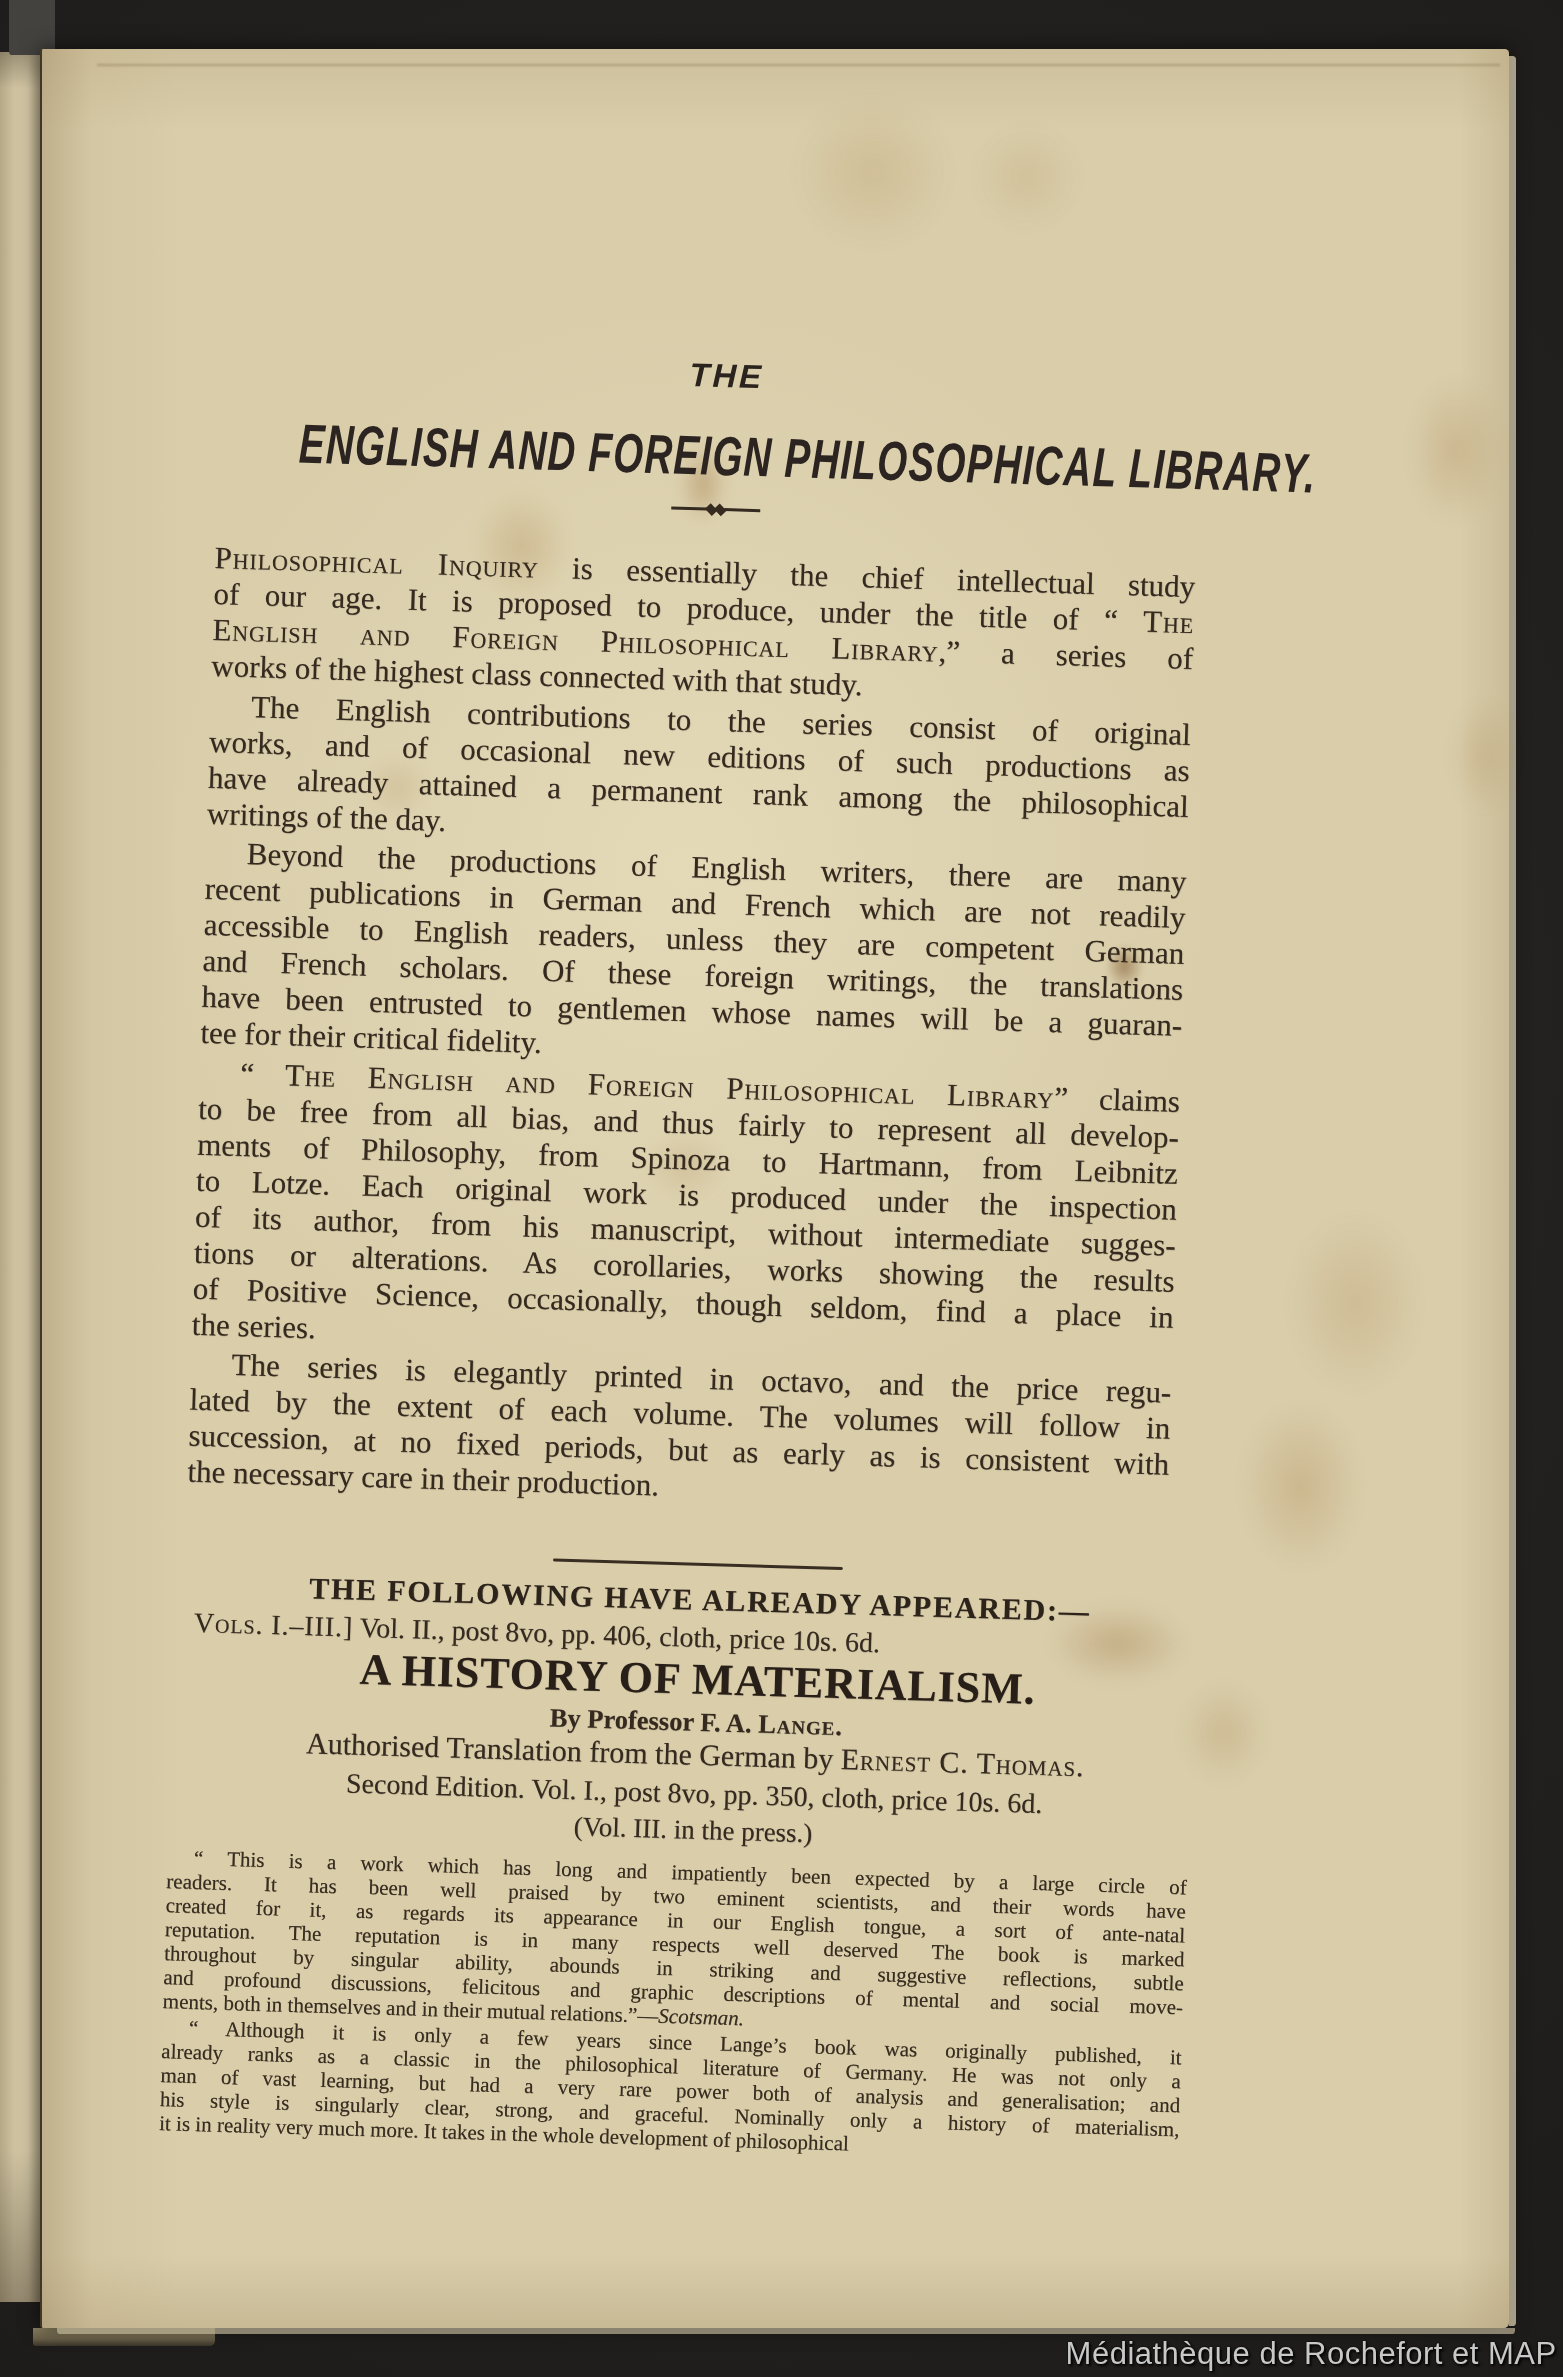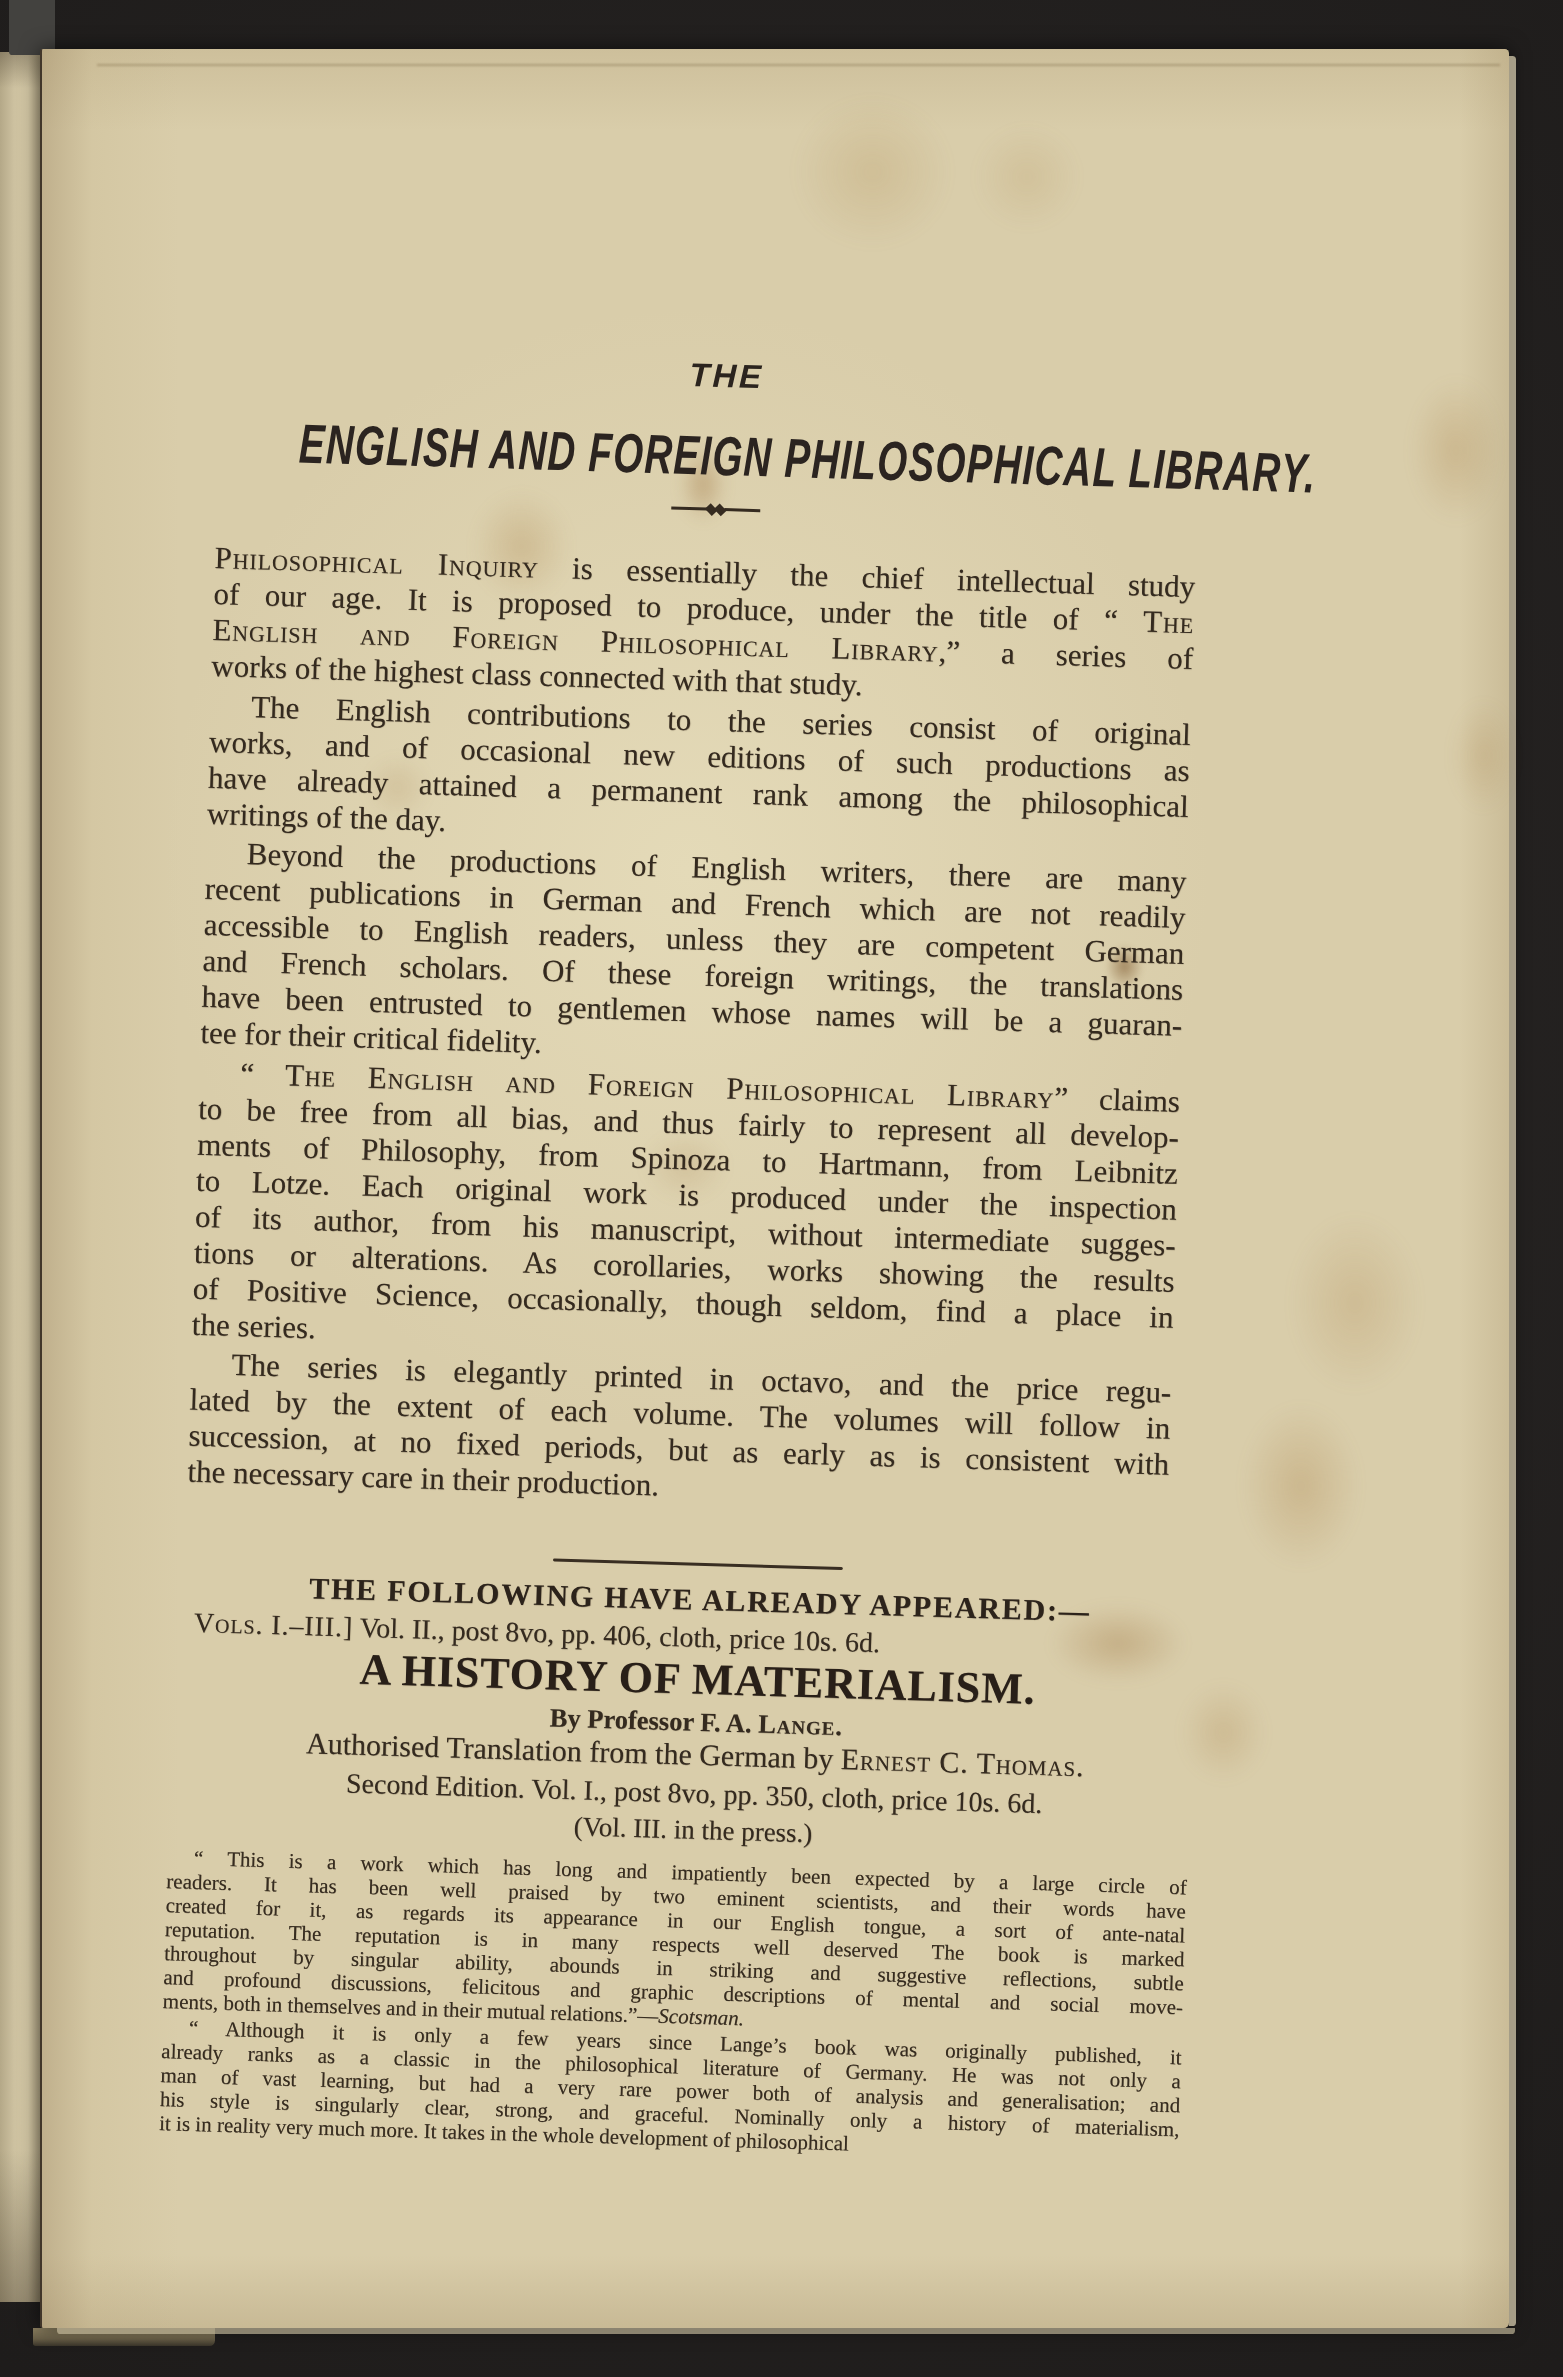--- a/index.html
+++ b/index.html
@@ -181,14 +181,15 @@
           <div class="ql ind">“ Although it is only a few years since Lange’s book was originally published, it</div>
           <div class="ql">already ranks as a classic in the philosophical literature of Germany.  He was not only a</div>
           <div class="ql">man of vast learning, but had a very rare power both of analysis and generalisation; and</div>
           <div class="ql">his style is singularly clear, strong, and graceful.  Nominally only a history of materialism,</div>
           <div class="ql last">it is in reality very much more.  It takes in the whole development of philosophical</div>
         </div>
       </div>
     </div>
   </div>
 
+  <div class="watermark">Médiathèque de Rochefort et MAP</div>
 </div>
 
 
 </body></html>

